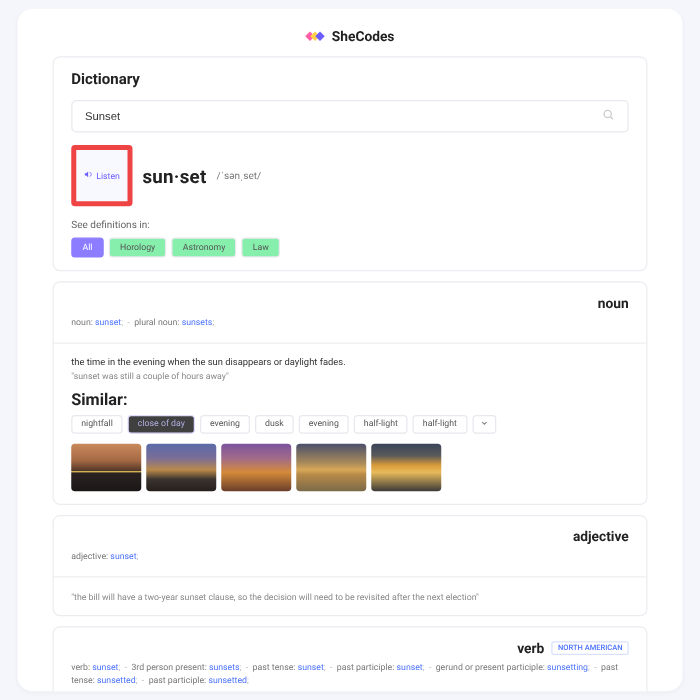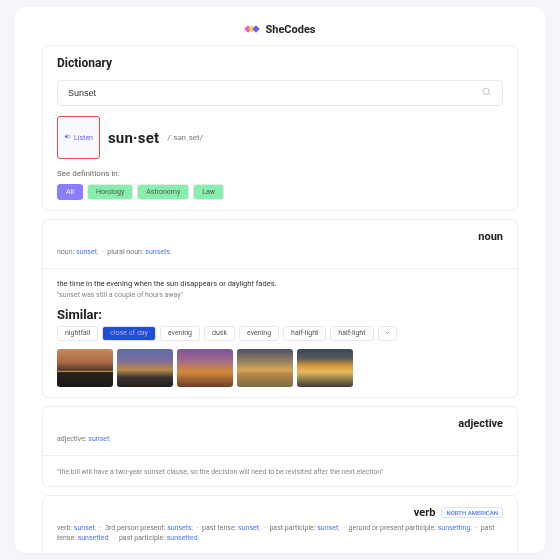--- a/index.html
+++ b/index.html
@@ -56,21 +56,21 @@
     font-size: 9px;
     flex: 1;
     color: #333;
     background: transparent;
   }
   .search .sicon { color: #ccc; font-size: 10px; }
 
   .row { display: flex; align-items: center; gap: 8px; flex-wrap: wrap; }
 
   .listen {
-    border: 1px solid #ef4444;
+    border: 4px solid #ef4444;
     background: #f8f8ff;
     border-radius: 3px;
     padding: 16px 6px;
     font-size: 7px;
     color: #6a5cff;
     display: flex;
     align-items: flex-end;
     gap: 3px;
   }
   .listen .snd { font-size: 7px; }
@@ -105,21 +105,21 @@
   .simhead { font-size: 13px; font-weight: 700; margin: 8px 0 4px; }
   .simrow { display: flex; gap: 4px; flex-wrap: wrap; }
   .simchip {
     font-size: 7px;
     padding: 2px 7px;
     border-radius: 3px;
     border: 1px solid #e8e8ee;
     background: #fff;
     color: #555;
   }
-  .simchip.sel { background: #1d4ed8; border-color: #e0dcff; color: #b0aee0; }
+  .simchip.sel { background: #404040; border-color: #e0dcff; color: #b0aee0; }
   .more {
     font-size: 8px;
     padding: 2px 5px;
     border: 1px solid #e8e8ee;
     border-radius: 3px;
     color: #888;
   }
 
   .thumbs { display: flex; gap: 4px; margin-top: 8px; }
   .thumb {

